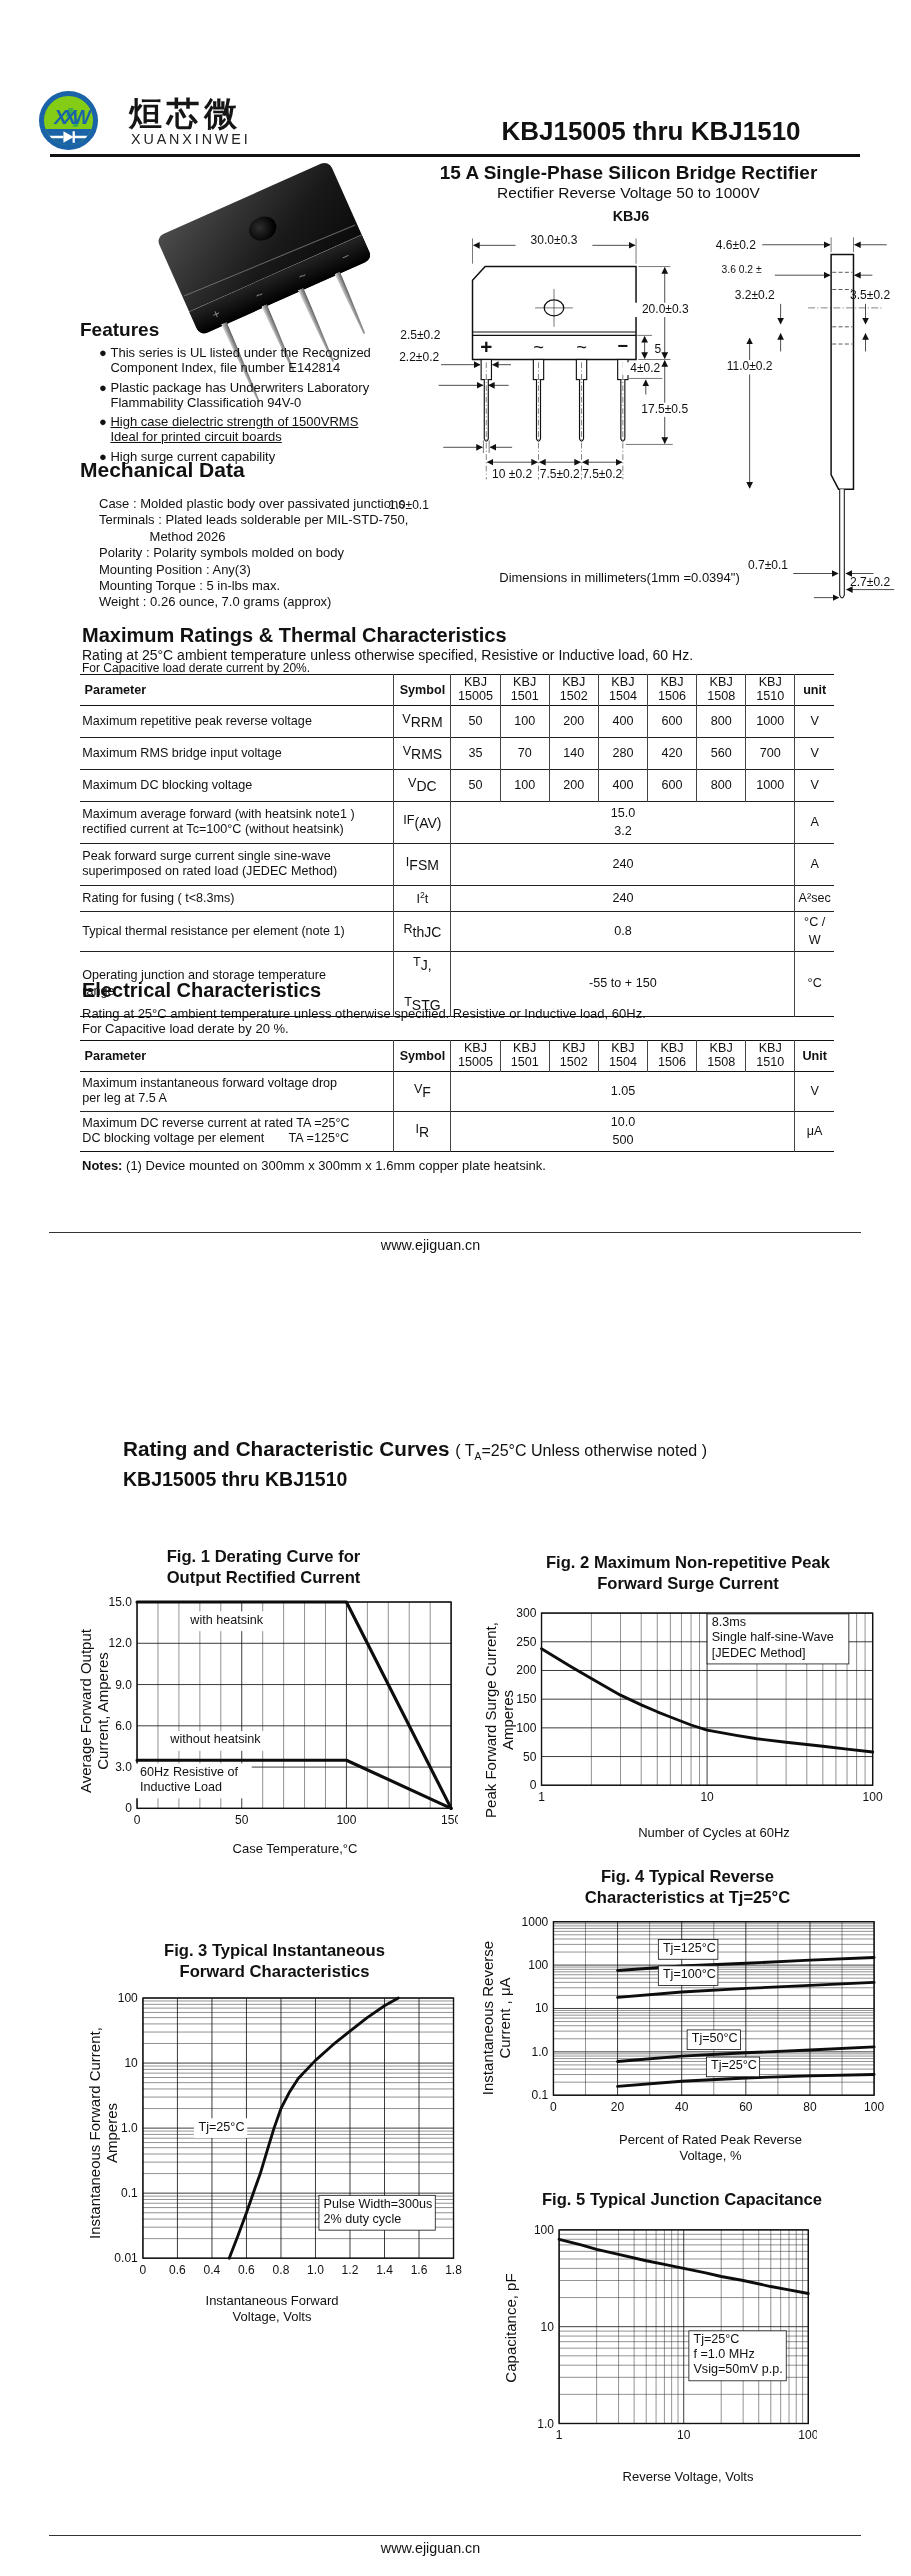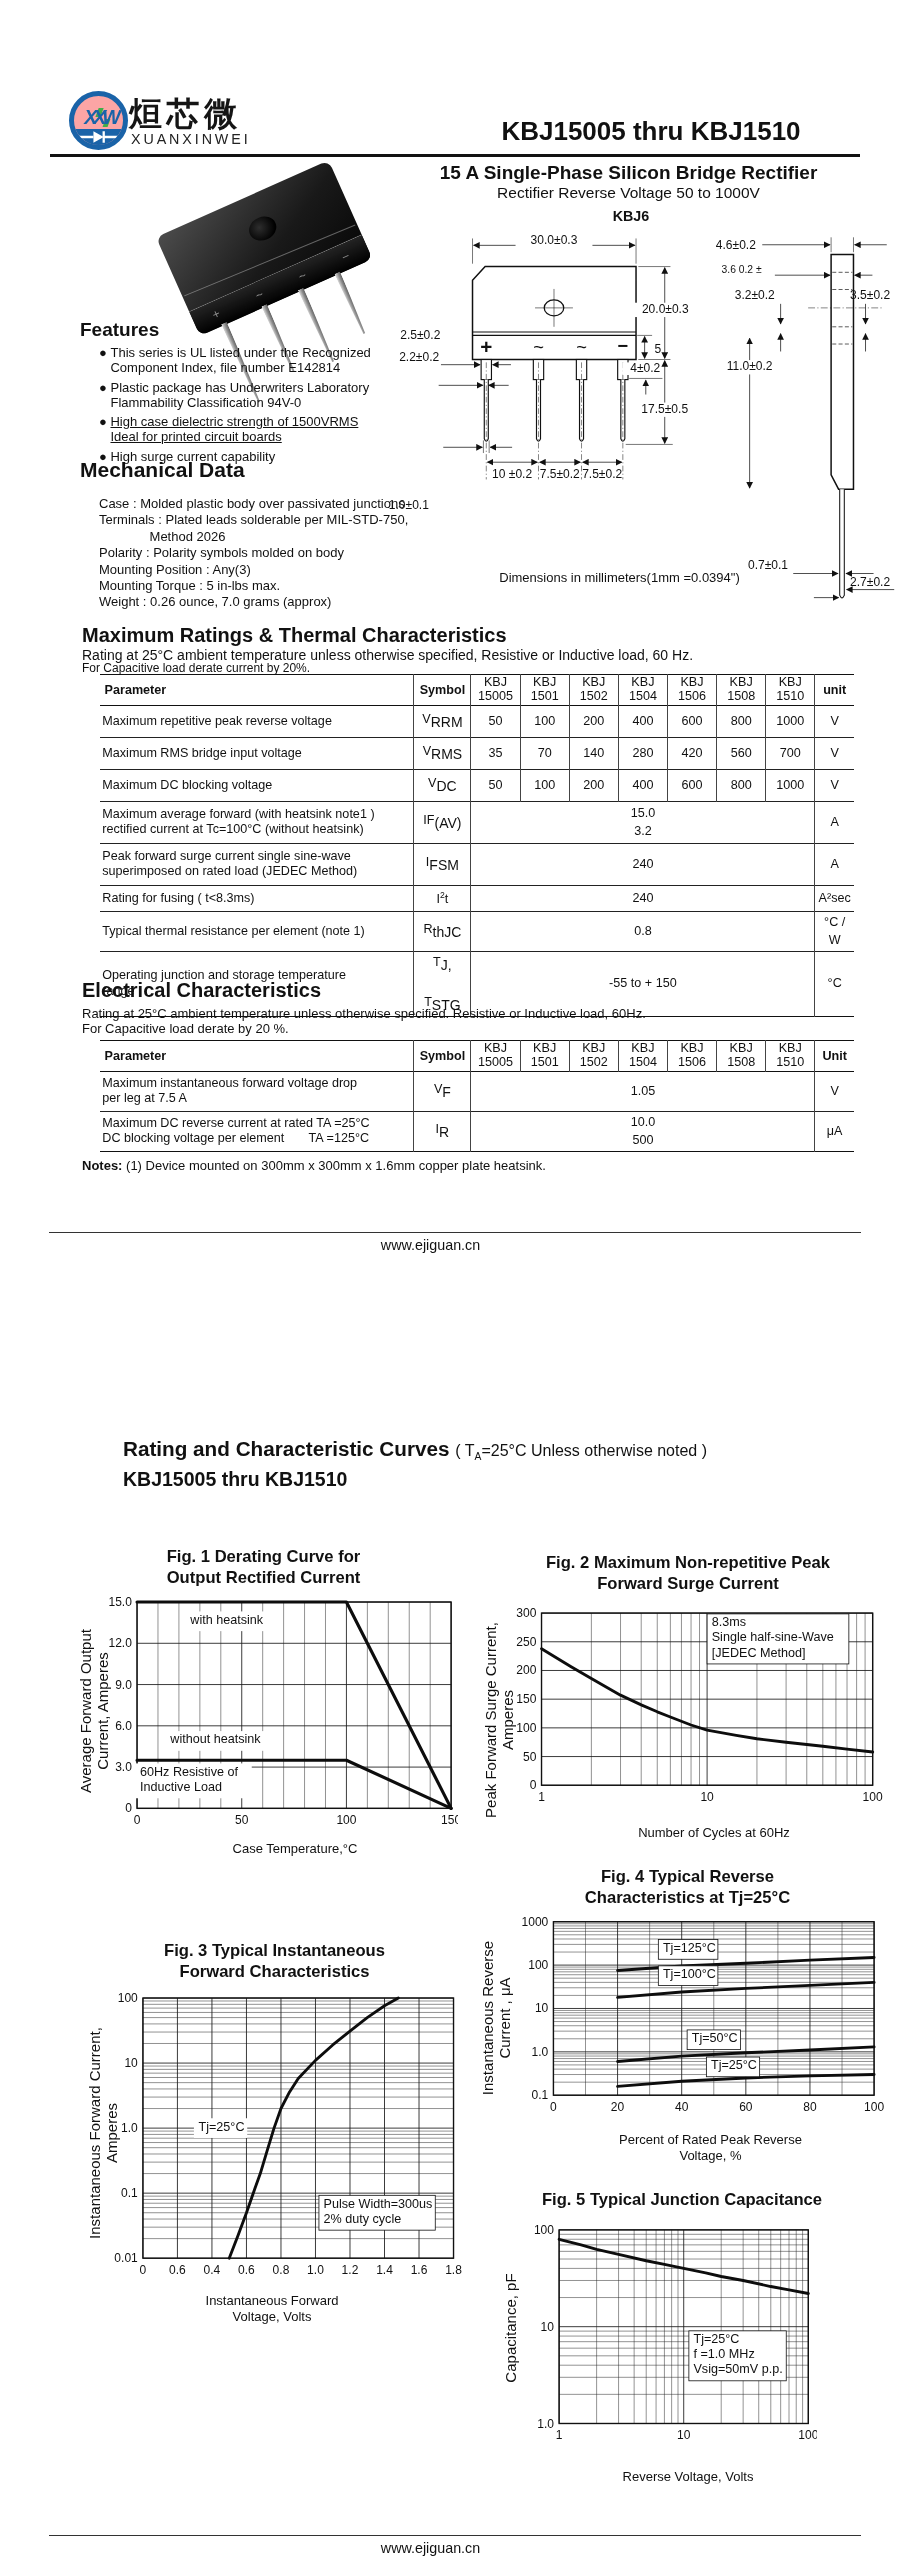--- a/index.html
+++ b/index.html
@@ -3,32 +3,32 @@
 <meta charset="utf-8">
 <style>
   html,body{margin:0;padding:0;background:#e8e8e8;}
   .page{position:relative;width:912px;height:2576px;background:#fff;margin:0 auto;
         font-family:"Liberation Sans","DejaVu Sans",sans-serif;color:#111;overflow:hidden;}
   .abs{position:absolute;}
   .pre{white-space:pre-line;}
   .b{font-weight:bold;}
   .ctr{text-align:center;}
   
-  .logo-mark{position:absolute;left:69px;top:91px;width:59px;height:59px;border-radius:50%;
-             border:5.2px solid #1a63a8;box-sizing:border-box;background:#fca5a5;overflow:hidden;}
+  .logo-mark{position:absolute;left:39px;top:91px;width:59px;height:59px;border-radius:50%;
+             border:5.2px solid #1a63a8;box-sizing:border-box;background:#84cc16;overflow:hidden;}
   .logo-x{position:absolute;left:3.4px;top:10.3px;width:46px;text-align:center;font-weight:bold;font-style:italic;
           font-size:19.5px;letter-spacing:-4px;color:#1a63a8;}
   .logo-g1{position:absolute;left:23px;top:11.5px;width:4.6px;height:9.2px;background:#3fae49;transform:skewX(-20deg);}
   .logo-g2{position:absolute;left:30px;top:23px;width:4.6px;height:8px;background:#3fae49;transform:skewX(-20deg);}
   .logo-band{position:absolute;left:0;bottom:0;width:100%;height:16px;background:#1a63a8;}
   .logo-zh{position:absolute;left:129px;top:92px;font-size:33px;font-weight:bold;letter-spacing:4.6px;color:#151515;}
   .logo-en{position:absolute;left:131px;top:131px;font-size:14.3px;letter-spacing:2.9px;color:#222;}
   .rule{position:absolute;background:#111;}
   
-  table.dt{position:absolute;border-collapse:collapse;table-layout:fixed;font-size:12.6px;background:#fff;margin-left:20px;}
+  table.dt{position:absolute;border-collapse:collapse;table-layout:fixed;font-size:12.6px;background:#fff;}
   table.dt td,table.dt th{border-left:0.7px solid #444;padding:1.1px 2.3px;vertical-align:middle;}
   table.dt td:first-child,table.dt th:first-child{border-left:none;}
   table.dt tr{border-top:1.3px solid #222;}
   table.dt tr.thead{border-top:1.5px solid #111;border-bottom:1.4px solid #111;}
   table.dt{border-bottom:1.5px solid #111;}
   td.param{text-align:left;padding-left:4.6px;white-space:pre-line;line-height:1.22;}
   td.val,td.unit,td.sym{text-align:center;white-space:pre-line;line-height:1.45;}
   td.sym sub{font-size:14px;} td.sym sup{font-size:8.6px;}
   th.colh{font-weight:normal;text-align:center;line-height:1.1;}
   

